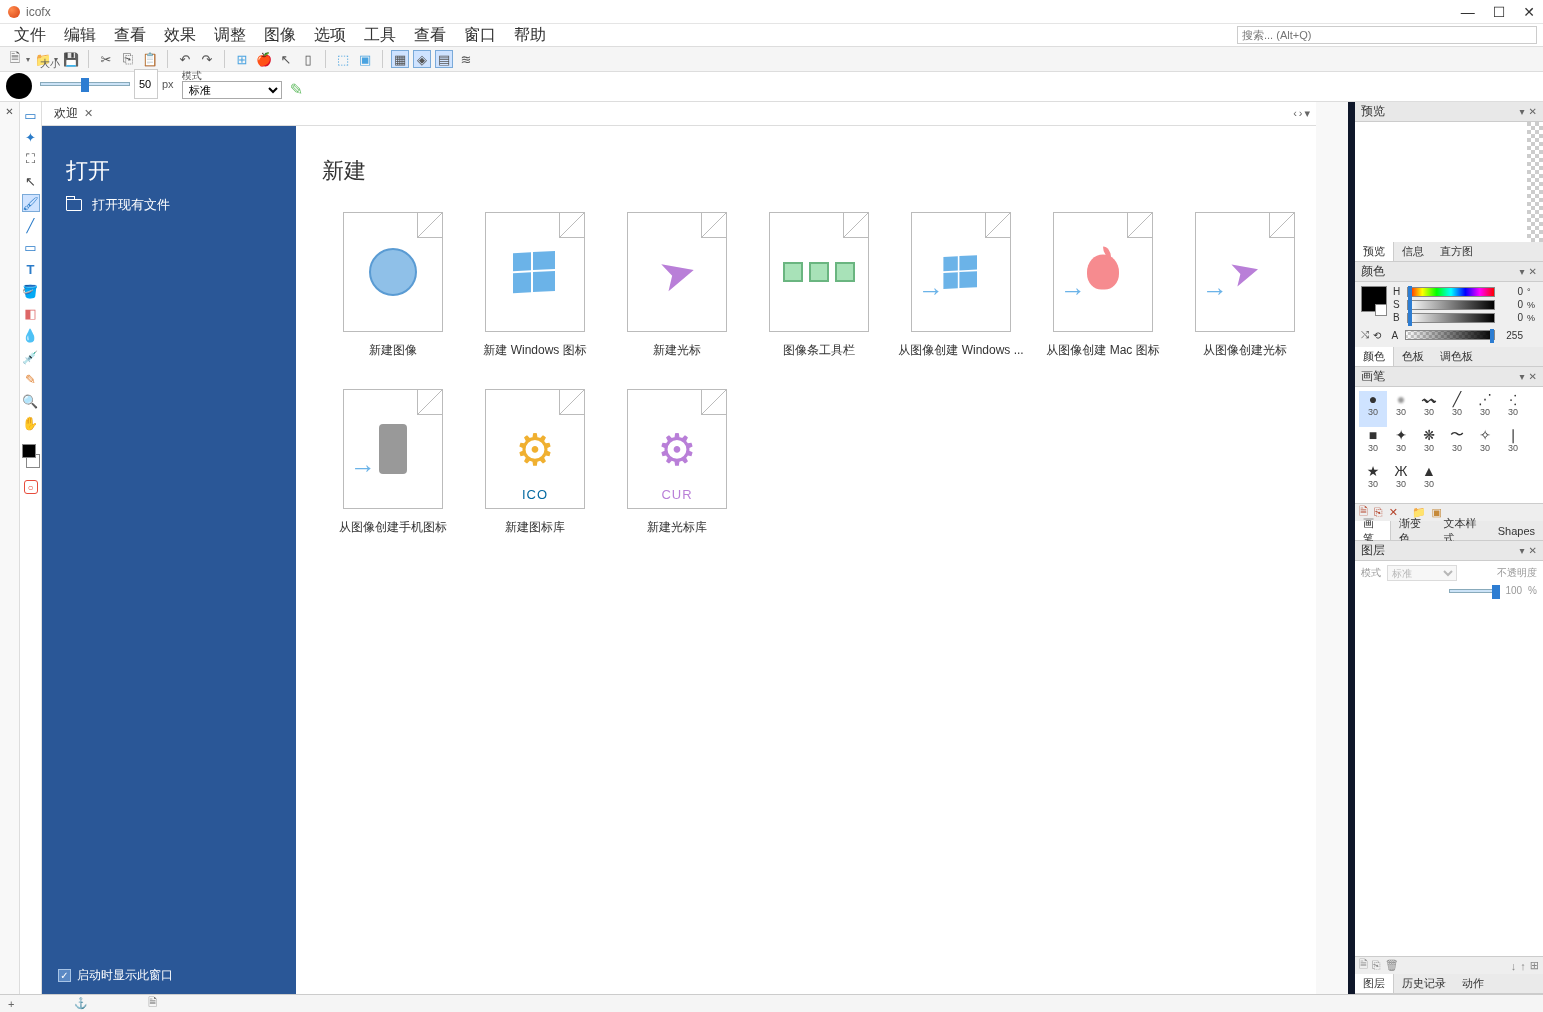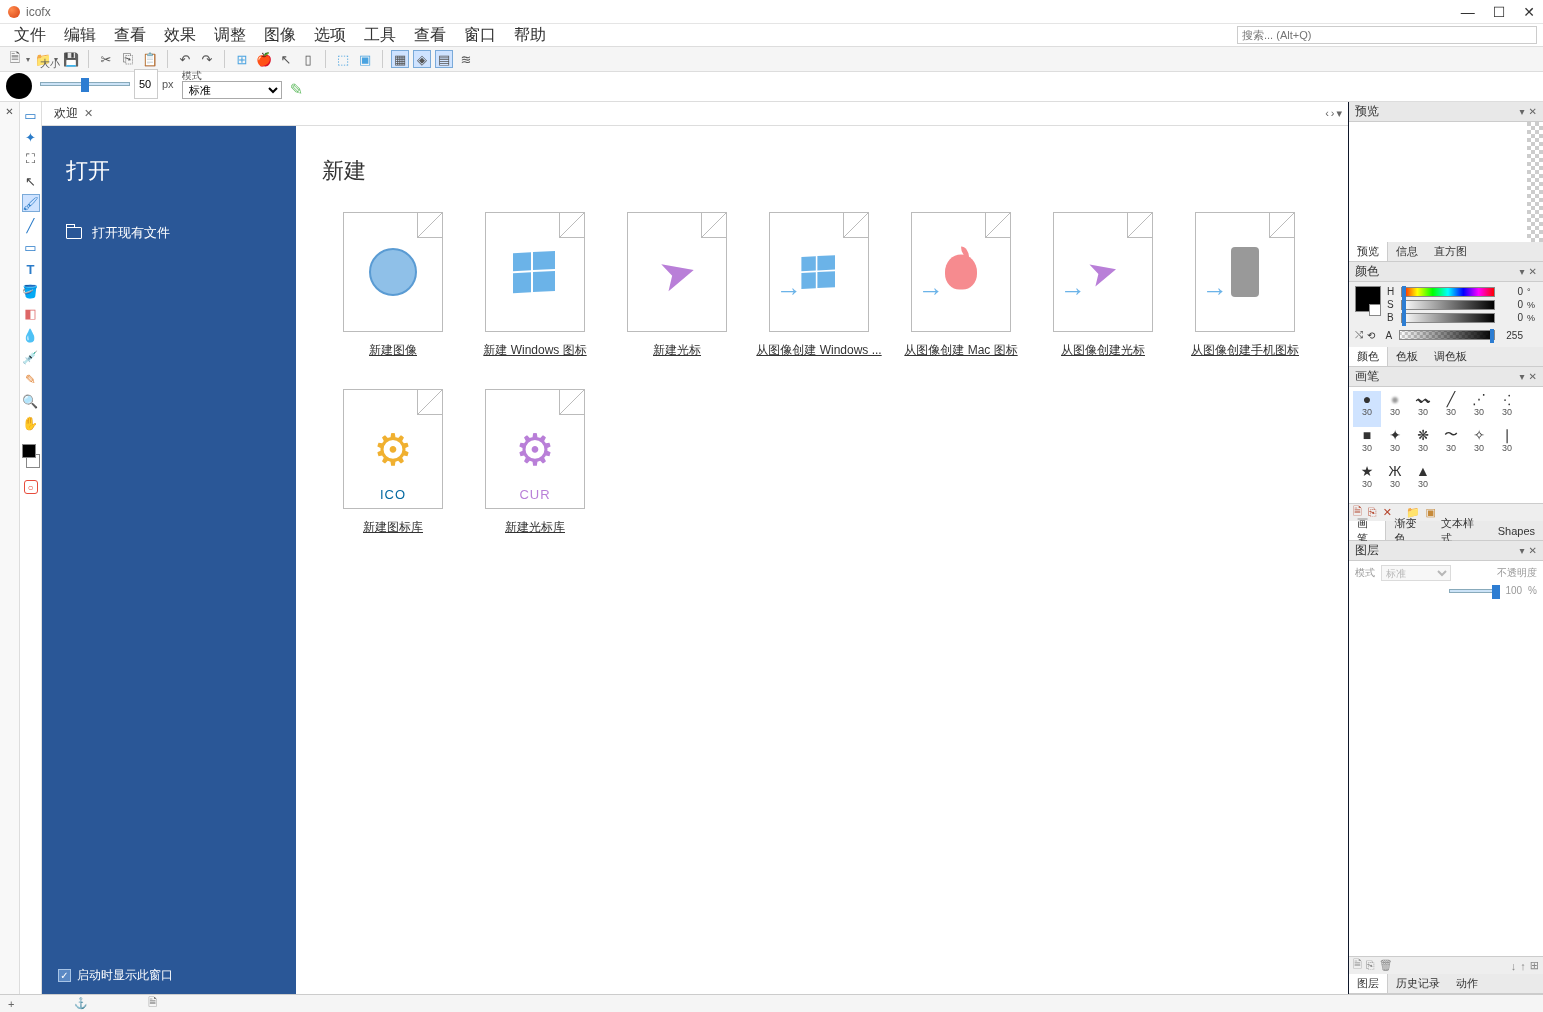--- a/index.html
+++ b/index.html
@@ -56,37 +56,37 @@
     .toolbox .rec-ind { width: 14px; height: 14px; border: 1px solid #e74c3c; border-radius: 3px; margin-top: 8px; display: flex; align-items: center; justify-content: center; color: #e74c3c; font-size: 10px; }
     
     
     .welcome-tabs { height: 24px; background: #fff; border-bottom: 1px solid #ddd; display: flex; align-items: center; padding: 0 6px; }
     .welcome-tabs .tab { display: flex; align-items: center; gap: 6px; font-size: 12px; color: #333; padding: 0 6px; }
     .welcome-tabs .tab .close { font-size: 11px; color: #666; cursor: pointer; }
     .welcome-tabs .nav-arrows { margin-left: auto; display: flex; gap: 2px; font-size: 11px; color: #666; }
     
     .welcome-body { display: flex; flex: 1; background: #fff; }
     .welcome-sidebar { width: 254px; background: #2a5797; color: #fff; padding: 30px 0 0 24px; position: relative; }
-    .welcome-sidebar h2 { font-size: 22px; font-weight: 300; margin-bottom: 32px; }
+    .welcome-sidebar h2 { font-size: 22px; font-weight: 300; margin-bottom: 4px; }
     .welcome-sidebar .open-item { display: flex; align-items: center; gap: 10px; padding: 6px 0; cursor: pointer; font-size: 13px; }
     .welcome-sidebar .folder-icon { width: 16px; height: 12px; border: 1.5px solid #fff; border-radius: 1px; position: relative; }
     .welcome-sidebar .folder-icon::before { content:''; position:absolute; top:-4px; left:-1px; width:7px; height:3px; border:1.5px solid #fff; border-bottom:none; }
     .welcome-sidebar .startup-check { position: absolute; bottom: 10px; left: 16px; display: flex; align-items: center; gap: 6px; font-size: 12px; }
     .welcome-sidebar .startup-check .cb { width: 13px; height: 13px; background: #5b89c4; border: 1px solid #a8c4e6; display: flex; align-items: center; justify-content: center; color: #fff; font-size: 10px; }
     
     .welcome-content { flex: 1; padding: 30px 0 0 26px; overflow: auto; }
     .welcome-content h2 { font-size: 22px; font-weight: 300; color: #333; margin-bottom: 26px; }
     .new-grid { display: flex; flex-wrap: wrap; gap: 0; }
     .new-item { width: 142px; display: flex; flex-direction: column; align-items: center; margin-bottom: 30px; cursor: pointer; }
     .file-icon { width: 100px; height: 120px; border: 1px solid #bbb; background: #fff; position: relative; display: flex; align-items: center; justify-content: center; margin-bottom: 10px; }
     .file-icon::after { content:''; position:absolute; top:0; right:0; width:24px; height:24px; background: linear-gradient(135deg, #fff 49%, #bbb 50%, #fff 51%); border-left: 1px solid #bbb; border-bottom: 1px solid #bbb; }
-    .new-label { font-size: 12px; color: #333; text-align: center; max-width: 130px; overflow: hidden; text-overflow: ellipsis; white-space: nowrap; text-decoration: underline; }
-    
-    
-    .right-panels { width: 195px; background: #f2f2f2; border-left: 1px solid #0f172a; display: flex; flex-direction: column; }
+    .new-label { font-size: 12px; color: #333; text-align: center; max-width: 130px; overflow: hidden; text-overflow: ellipsis; white-space: nowrap; }
+    
+    
+    .right-panels { width: 195px; background: #f2f2f2; border-left: 7px solid #0f172a; display: flex; flex-direction: column; margin-left: 32px; }
     .panel-header { height: 20px; background: #e8e8e8; border-bottom: 1px solid #ccc; display: flex; align-items: center; padding: 0 6px; font-size: 12px; color: #333; }
     .panel-header .p-tools { margin-left: auto; display: flex; gap: 4px; font-size: 10px; color: #666; }
     .panel-tabs { height: 20px; background: #eaeaea; border-bottom: 1px solid #ccc; display: flex; align-items: center; font-size: 11px; }
     .panel-tabs .pt { padding: 0 8px; height: 100%; display: flex; align-items: center; cursor: pointer; }
     .panel-tabs .pt.active { background: #fff; border-right: 1px solid #ccc; }
     
     .preview-body { height: 120px; background: #fff; position: relative; }
     .preview-body .checker { position: absolute; right: 0; top: 0; bottom: 0; width: 16px; background: repeating-conic-gradient(#ccc 0% 25%, #fff 0% 50%) 50% / 8px 8px; }
     .color-body { background: #efefef; padding: 4px 6px; }
     .color-row { display: flex; align-items: center; gap: 4px; margin-bottom: 2px; font-size: 10px; }
@@ -284,20 +284,30 @@
             <span class="new-label">新建 Windows 图标</span>
           </div>
           <div class="new-item">
             <div class="file-icon">
                 <div class="cursor-shape">➤</div>
               </div>
             <span class="new-label">新建光标</span>
           </div>
           <div class="new-item">
             <div class="file-icon">
+                <div class="img-strip">
+                  <span></span>
+                  <span></span>
+                  <span></span>
+                </div>
+              </div>
+            <span class="new-label">图像条工具栏</span>
+          </div>
+          <div class="new-item">
+            <div class="file-icon">
                 <span class="arrow-in">→</span>
                 <div class="win-logo" style="transform:scale(0.8) skewY(-3deg);">
                   <span></span>
                   <span></span>
                   <span></span>
                   <span></span>
                 </div>
               </div>
             <span class="new-label">从图像创建 Windows ...</span>
           </div>

